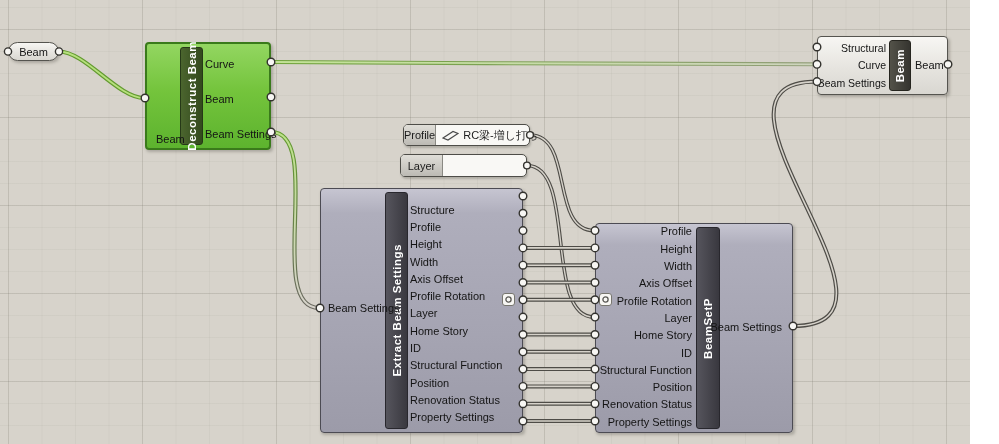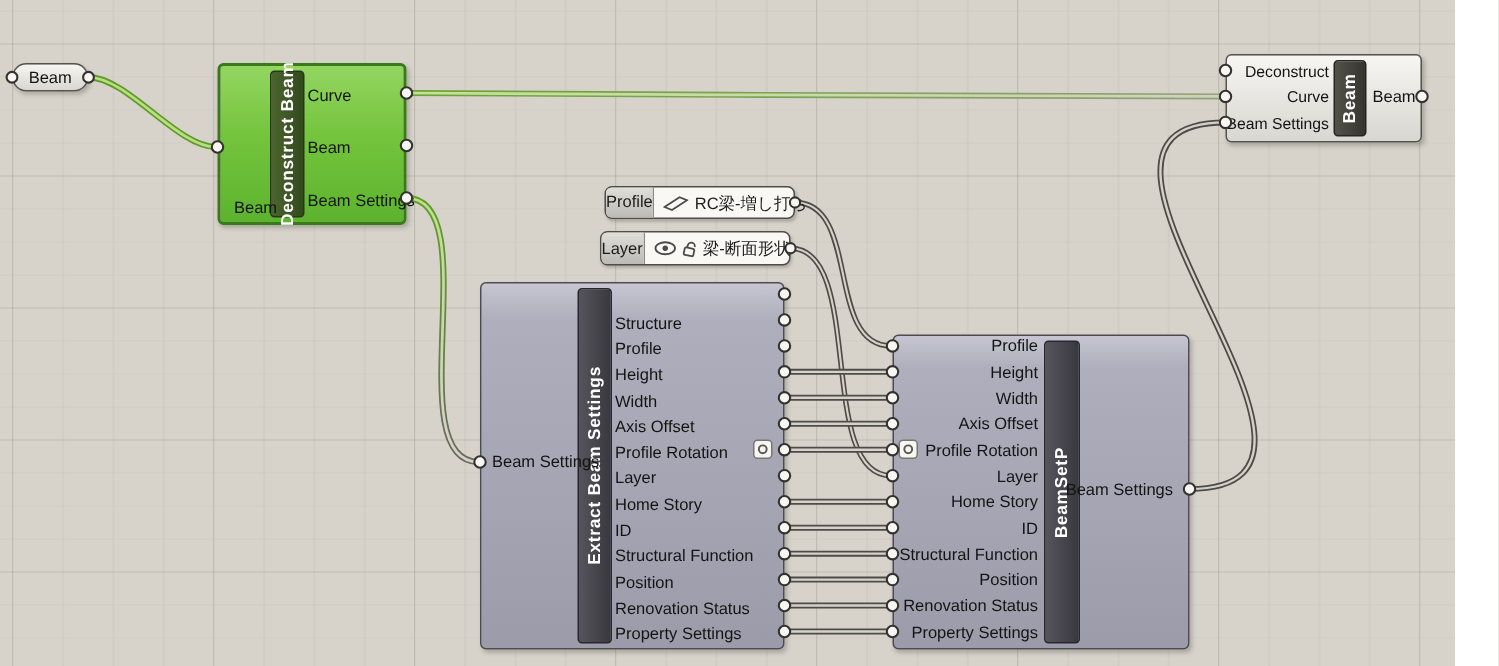--- a/index.html
+++ b/index.html
@@ -153,41 +153,28 @@
     <div class="panel-val">
       <svg width="17" height="12">
         <polygon points="1,9 11,2.5 16,4.5 6,11" fill="none" stroke="#4a4a4a" stroke-width="1.2"></polygon>
       </svg>
       <span>RC梁-増し打ち</span>
     </div>
   </div>
 
   <div class="panel" style="left:400px;top:154px;width:127px;height:23px;">
     <div class="panel-tag" style="width:41px;">Layer</div>
-    <div class="panel-val" style="gap:3px;">
-      <svg width="15" height="11">
-        <ellipse cx="7.5" cy="5.5" rx="6.5" ry="4" fill="none" stroke="#4a4a4a" stroke-width="1.2"></ellipse>
-        <circle cx="7.5" cy="5.5" r="1.8" fill="#4a4a4a"></circle>
-      </svg>
-      <svg width="12" height="12">
-        <g transform="rotate(12,6,6)">
-          <rect x="2.5" y="5.5" width="6.5" height="5" rx="1" fill="none" stroke="#4a4a4a" stroke-width="1.2"></rect>
-          <path d="M4,5.5 V4 a2.4,2.4 0 0 1 4.8,0" fill="none" stroke="#4a4a4a" stroke-width="1.2"></path>
-        </g>
-      </svg>
-      <span>梁-断面形状</span>
-    </div>
   </div>
 
   <div class="node node-grey" style="left:320px;top:188px;width:203px;height:245px;">
     <div class="vband vband-grey" style="left:64px;width:21px;">
       <span class="vtext">Extract Beam Settings</span>
     </div>
     <span class="plabel abslabel" style="left:7px;top:112px;">Beam Settings</span>
-    <div class="rows" style="left:89px;top:18px;right:8px;">
+    <div class="rows" style="left:89px;top:12px;right:8px;">
       <div class="row">
           <span class="plabel">Structure</span>
         </div>
       <div class="row">
           <span class="plabel">Profile</span>
         </div>
       <div class="row">
           <span class="plabel">Height</span>
         </div>
       <div class="row">
@@ -267,21 +254,21 @@
     </div>
     <span class="plabel abslabel" style="right:10px;top:96px;">Beam Settings</span>
   </div>
 
   <div class="node node-white" style="left:817px;top:36px;width:131px;height:59px;">
     <div class="vband vband-dark" style="left:71px;width:20px;">
       <span class="vtext">Beam</span>
     </div>
     <div class="rows" style="left:4px;top:2.3px;width:64px;">
       <div class="row row-r">
-          <span class="plabel" style="font-size:10.5px;">Deconstruct</span>
+          <span class="plabel" style="font-size:10.5px;">Structural</span>
         </div>
       <div class="row row-r">
           <span class="plabel" style="font-size:10.5px;">Curve</span>
         </div>
       <div class="row row-r">
           <span class="plabel" style="font-size:10.5px;">Beam Settings</span>
         </div>
     </div>
     <span class="plabel abslabel" style="left:97px;top:21px;">Beam</span>
   </div>

